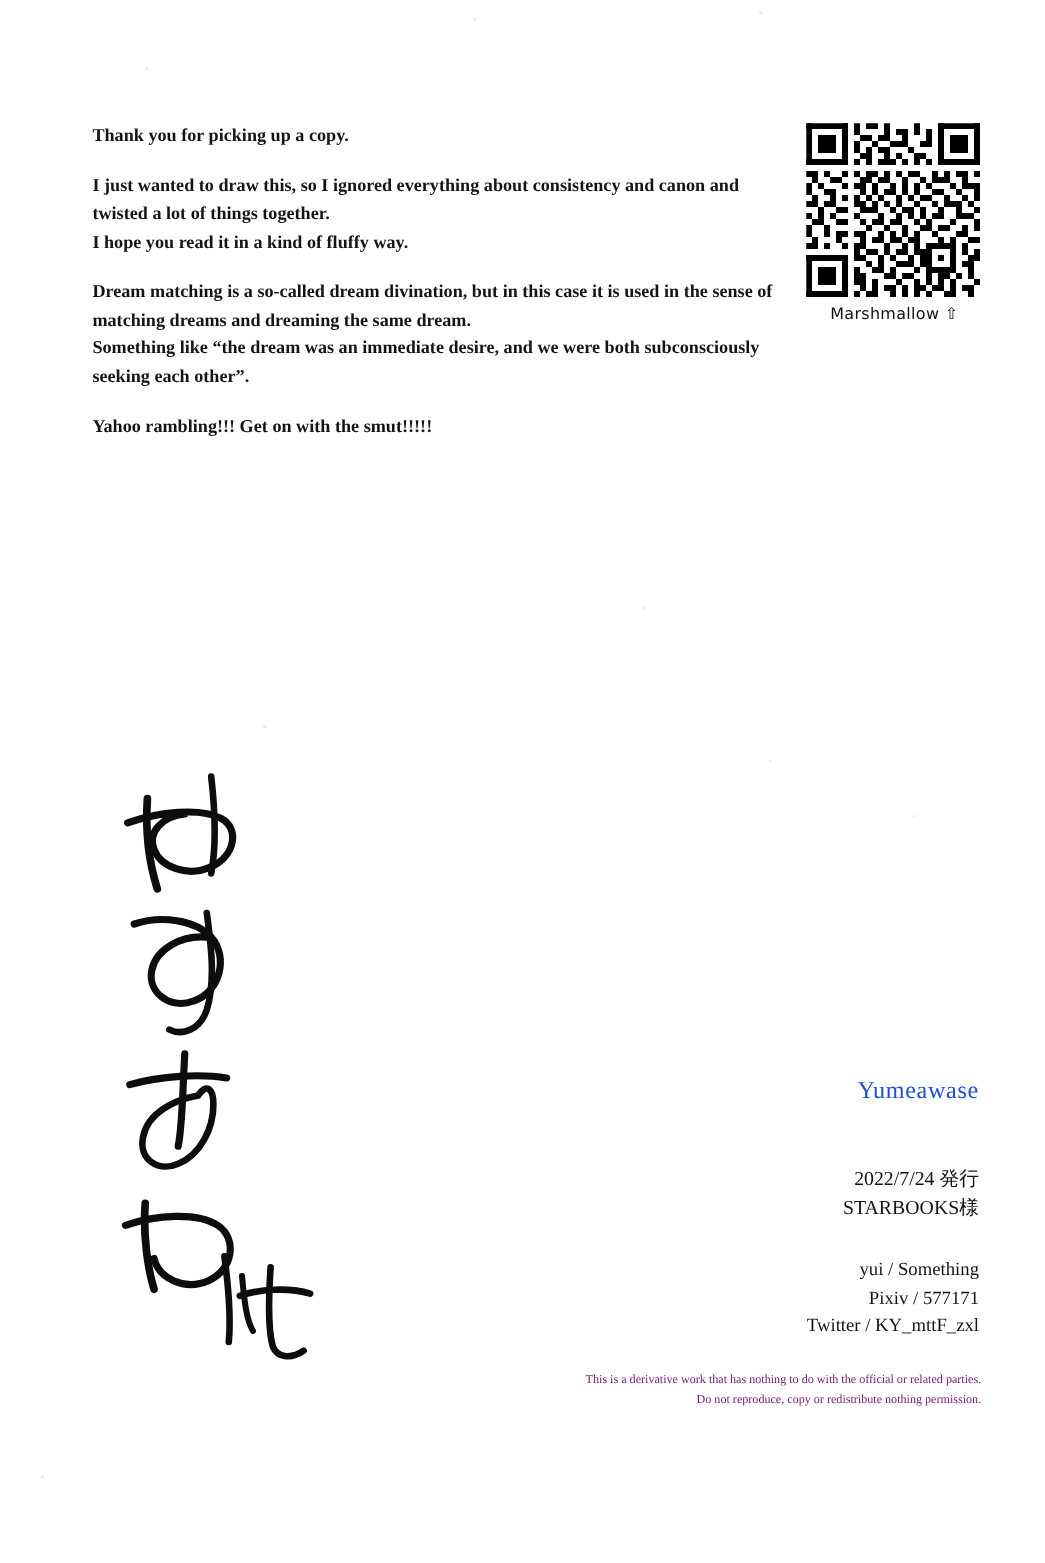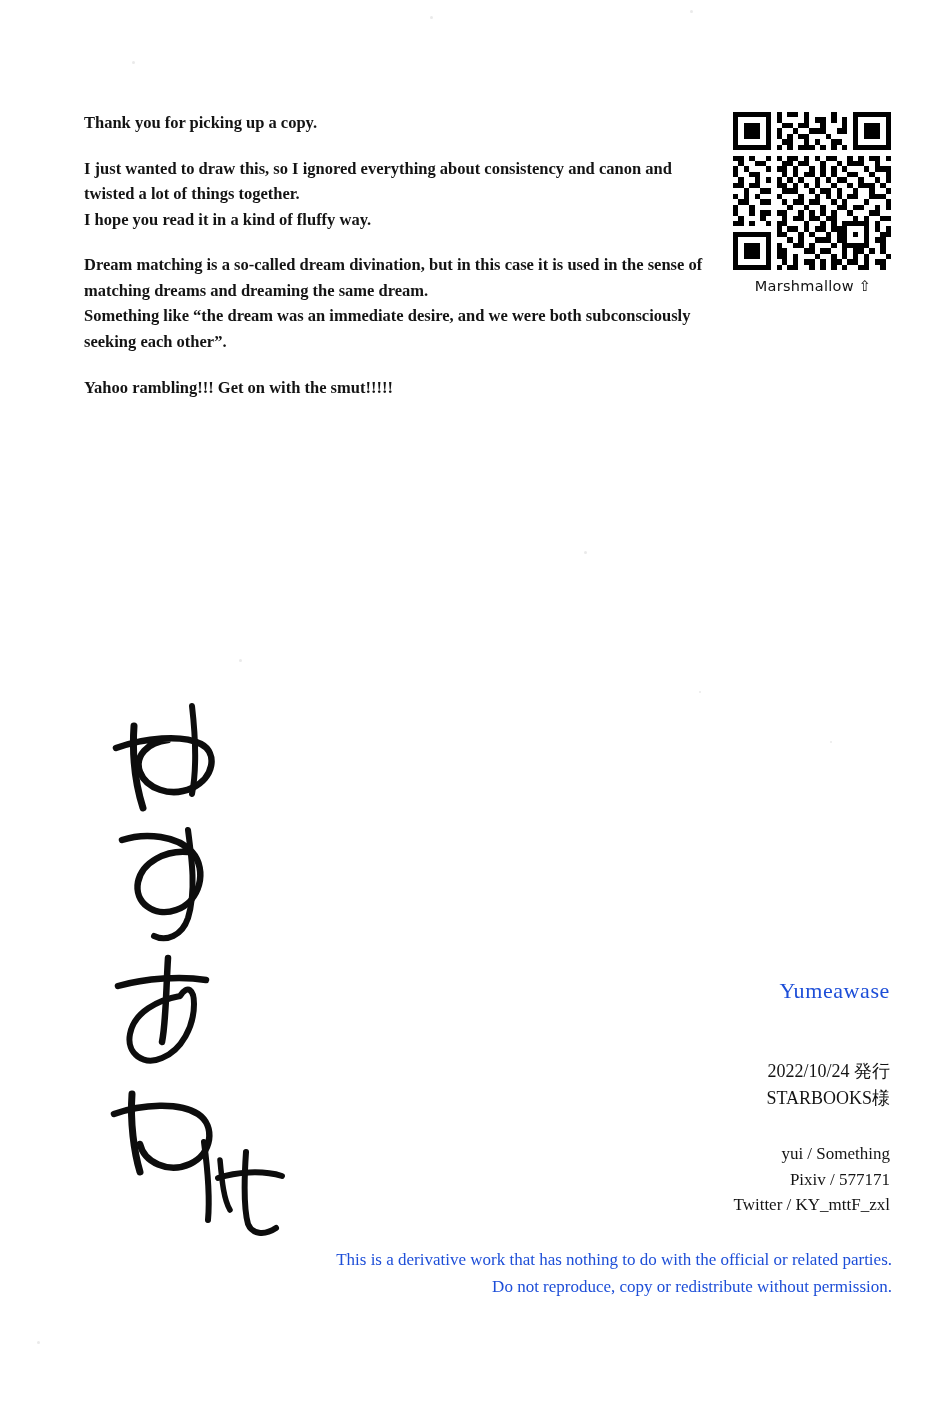--- a/index.html
+++ b/index.html
@@ -104,23 +104,23 @@
     font-size: 17px;
     line-height: 1.5;
     color: #141414;
   }
   .disclaimer {
     position: absolute;
     left: 0;
     right: 58px;
     top: 1246px;
     text-align: right;
-    font-size: 17px;
+    font-size: 11px;
     line-height: 1.6;
-    color: #1d4ed8;
+    color: #701a75;
   }
 
   
   .speck {
     position: absolute;
     background: #d8d8d8;
     border-radius: 50%;
     opacity: .55;
   }
 </style>
@@ -395,26 +395,26 @@
       <path d="M122 488 C140 482, 166 480, 186 486" stroke-width="6"></path>
       <path d="M150 462 C148 492, 148 520, 152 534 C156 544, 168 546, 180 538" stroke-width="6"></path>
       <path d="M124 470 C126 492, 128 510, 134 520" stroke-width="5.5"></path>
     </g>
   </svg>
 </div>
 
 <div class="romaji-title">Yumeawase</div>
 
 <div class="pubinfo">
-  <div>2022/10/24  発行</div>
+  <div>2022/7/24  発行</div>
   <div>STARBOOKS様</div>
 </div>
 
 <div class="credits">
   <div>yui / Something</div>
   <div>Pixiv / 577171</div>
   <div>Twitter / KY_mttF_zxl</div>
 </div>
 
 <div class="disclaimer">
   <div>This is a derivative work that has nothing to do with the official or related parties.</div>
-  <div>Do not reproduce, copy or redistribute without permission.</div>
+  <div>Do not reproduce, copy or redistribute nothing permission.</div>
 </div>
 
 </body></html>

